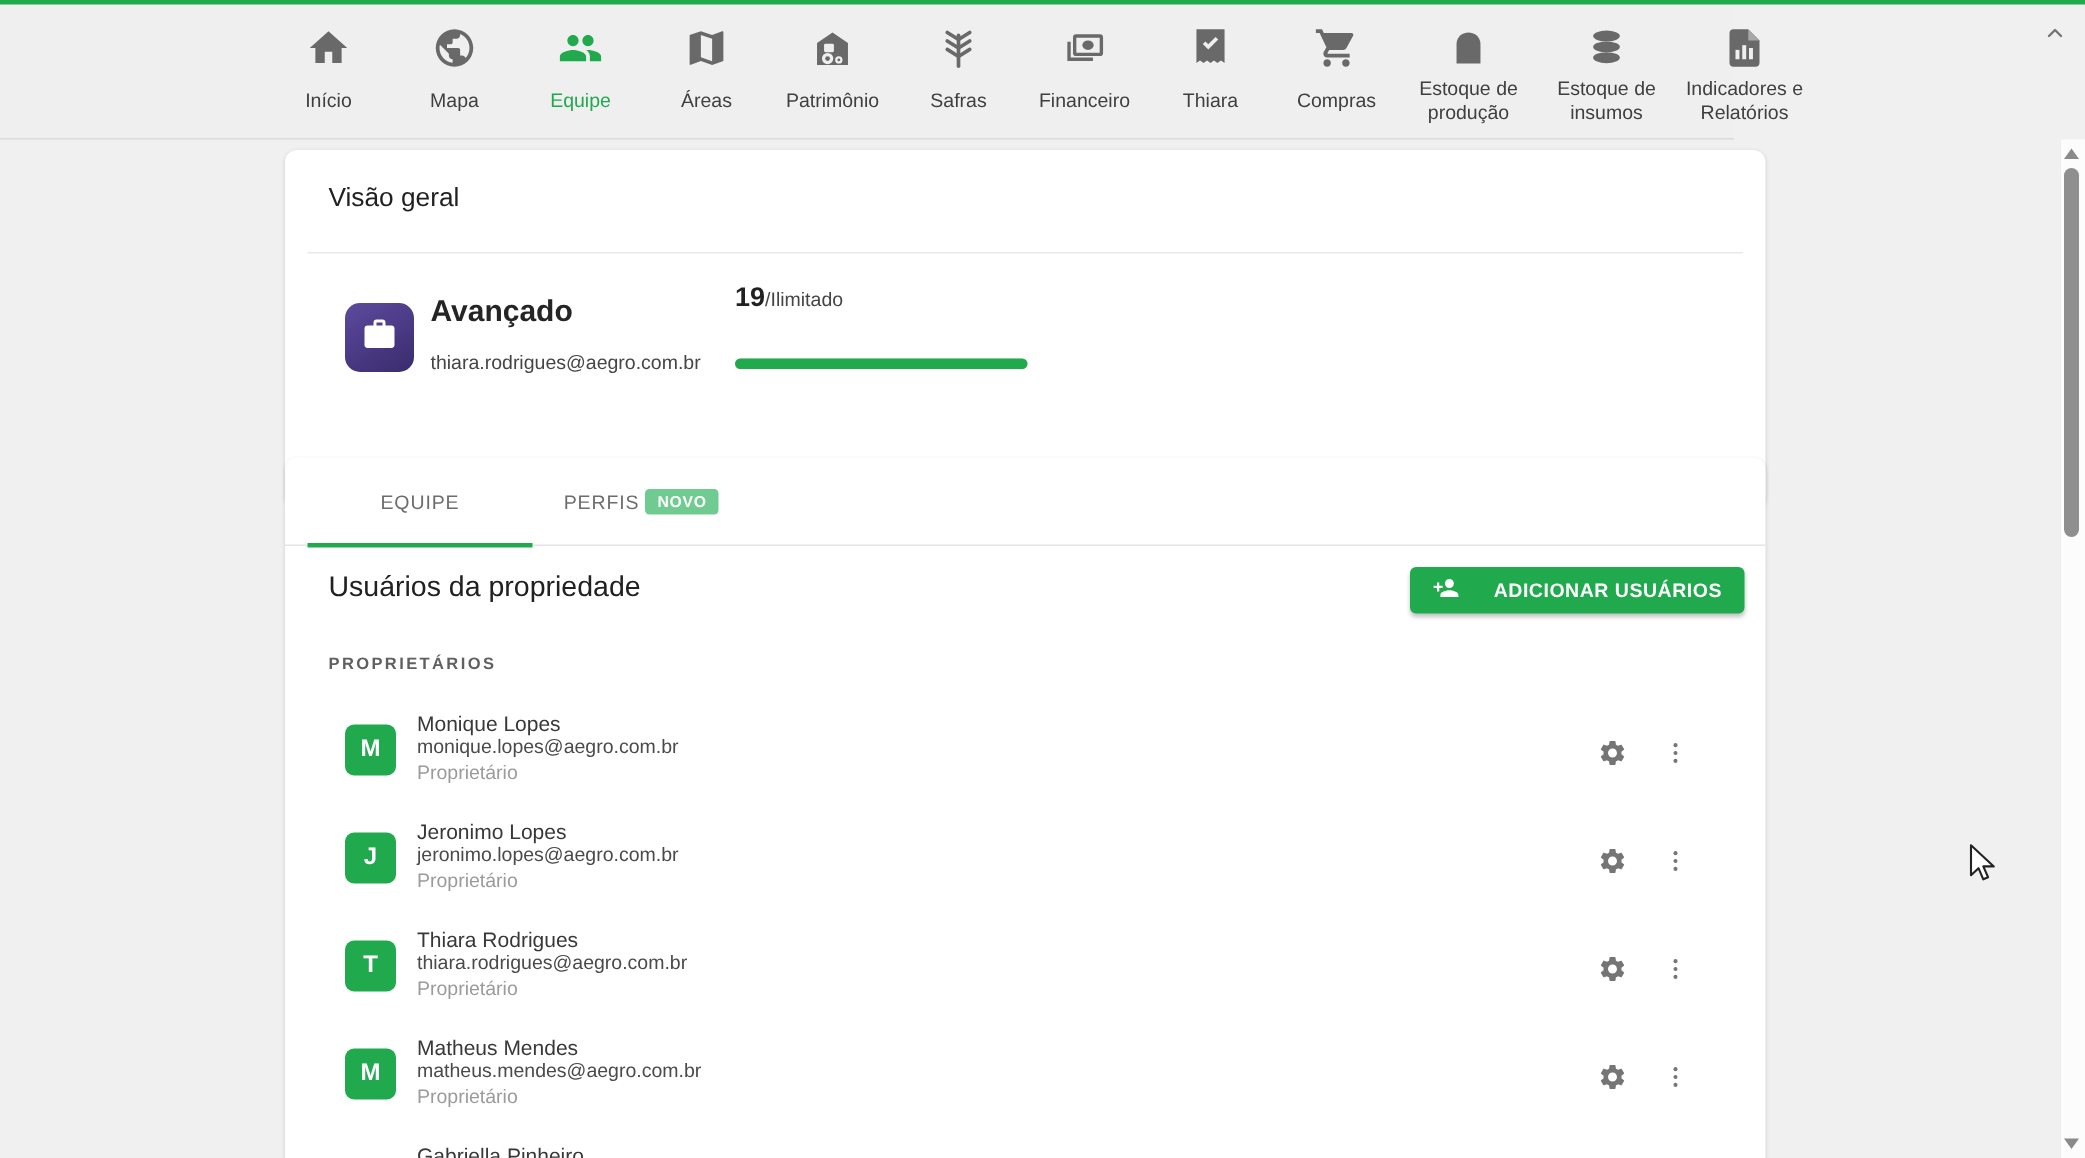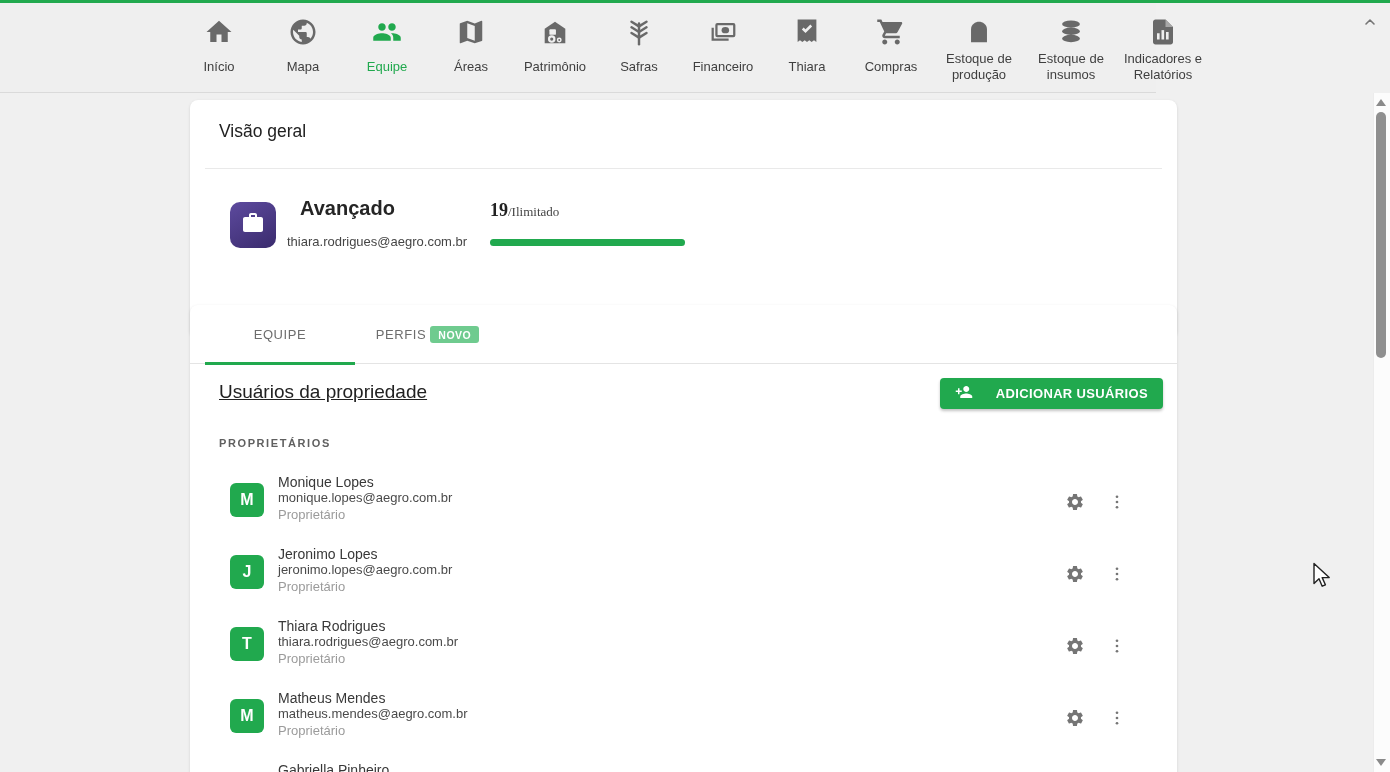--- a/index.html
+++ b/index.html
@@ -37,39 +37,39 @@
   #overview-card{top:100px;height:238px;}
   #team-card{top:305px;height:640px;}
 
   .card-title{position:absolute;left:29px;top:21px;font-size:17.5px;font-weight:500;color:#212121;margin:0;}
   .divider{position:absolute;left:15px;right:15px;top:68px;height:1px;background:#e9e9e9;}
 
   .plan-icon{position:absolute;left:40px;top:102px;width:46px;height:46px;border-radius:10px;
              background:linear-gradient(150deg,var(--purple1),var(--purple2));
              display:flex;align-items:center;justify-content:center;}
   .plan-icon svg{width:24px;height:24px;fill:#fff;}
-  .plan-name{position:absolute;left:97px;top:97px;font-size:20px;font-weight:700;color:#252525;margin-left:13px;}
+  .plan-name{position:absolute;left:97px;top:97px;font-size:20px;font-weight:700;color:#252525;}
   .plan-email{position:absolute;left:97px;top:134px;font-size:13px;color:#454545;}
-  .usage{position:absolute;left:300px;top:100px;font-family:Liberation Serif, serif;}
+  .usage{position:absolute;left:300px;top:88px;}
   .usage-count{font-size:18px;font-weight:700;color:#212121;}
   .usage-limit{font-size:13px;color:#454545;}
   .progress{position:absolute;left:300px;top:139px;width:195px;height:7px;border-radius:4px;background:#e0e0e0;}
   .progress-fill{width:100%;height:100%;border-radius:4px;background:var(--accent);}
 
   
   .tabbar{position:absolute;left:0;top:0;width:100%;height:59px;border-bottom:1px solid #e4e4e4;}
   .tab{position:absolute;top:0;height:59px;display:flex;align-items:center;justify-content:center;
        font-size:13px;font-weight:500;letter-spacing:.6px;color:#6d6d6d;cursor:pointer;}
   .tab-equipe{left:15px;width:150px;}
   .tab-equipe::after{content:"";position:absolute;left:0;bottom:-1px;height:3px;width:100%;background:var(--accent);}
   .tab-perfis{left:155px;width:165px;gap:4px;}
   .badge{background:var(--badge);color:#fff;font-size:10.5px;font-weight:700;letter-spacing:.5px;
          padding:2.5px 8px;border-radius:3px;line-height:12px;}
 
-  .section-title{position:absolute;left:29px;top:76px;font-size:19px;font-weight:500;color:#212121;margin:0;text-decoration:underline;}
+  .section-title{position:absolute;left:29px;top:76px;font-size:19px;font-weight:500;color:#212121;margin:0;}
   .add-btn{position:absolute;right:14px;top:73px;height:31px;padding:0 15px;background:var(--accent);
            border:none;border-radius:4px;color:#fff;font-size:13px;font-weight:700;letter-spacing:.35px;
            display:flex;align-items:center;gap:23px;cursor:pointer;
            box-shadow:0 2px 3px rgba(0,0,0,.24);font-family:inherit;}
   .add-btn svg{width:18px;height:18px;fill:#fff;}
   .group-label{position:absolute;left:29px;top:132px;font-size:11px;font-weight:700;
                letter-spacing:1.6px;color:#606060;}
 
   
   .rows{position:absolute;left:0;top:160px;width:100%;}

